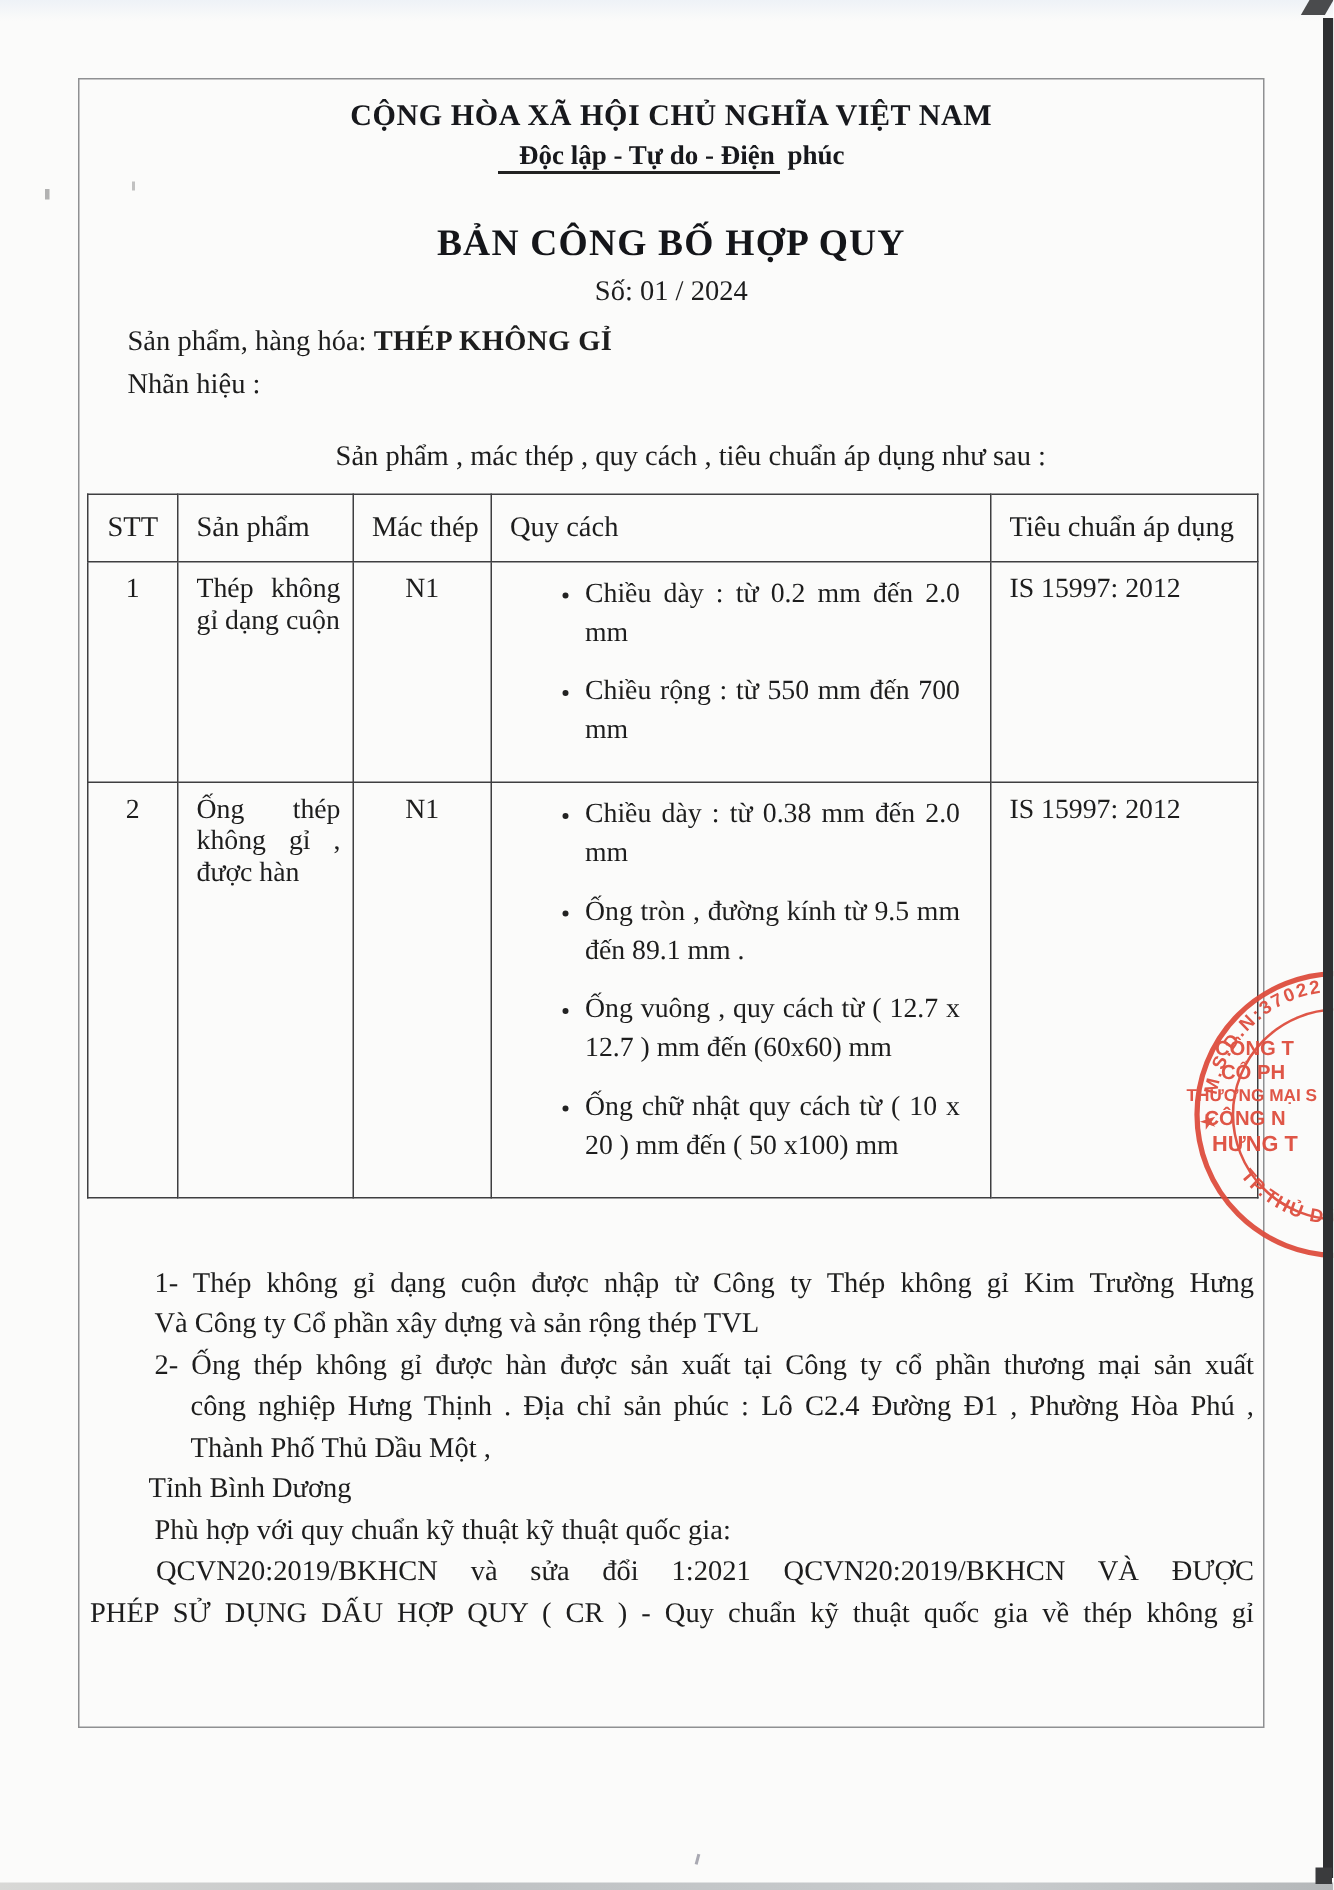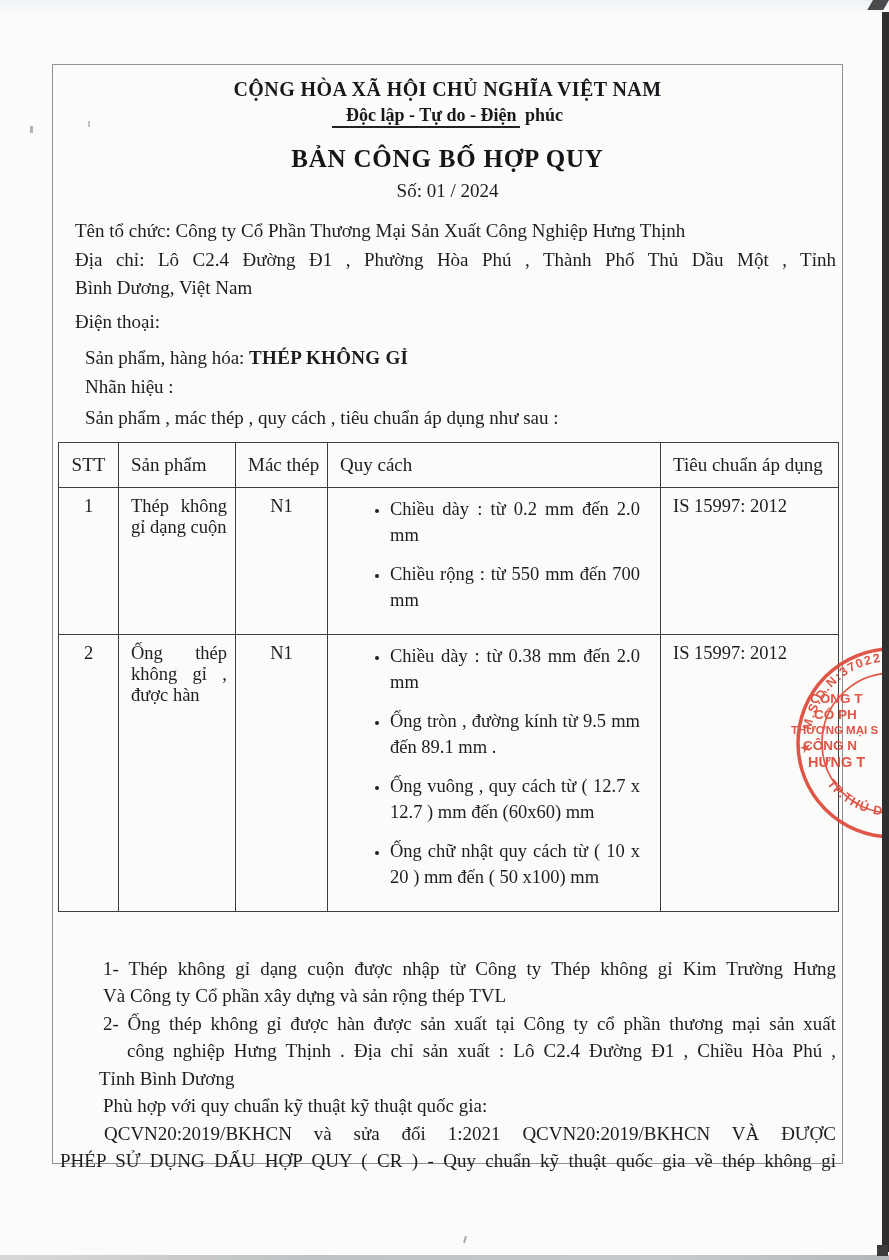--- a/index.html
+++ b/index.html
@@ -4,35 +4,35 @@
 <style>
   html,body { margin:0; padding:0; }
   body { background:#ffffff; }
   .page {
     position:relative; width:889px; height:1260px; overflow:hidden;
     background:linear-gradient(180deg,#eef2f7 0px,#fbfbfa 14px,#fbfbfa 100%);
     font-family:"Liberation Serif","DejaVu Serif",serif;
     color:#1d1d1d;
   }
   .frame {
-    position:absolute; left:52px; top:64px; width:791px; height:1100px;
+    position:absolute; left:52px; top:52px; width:791px; height:1100px;
     border:1.5px solid #8f9092; background:transparent; box-sizing:border-box;
   }
   .center { text-align:center; }
   .nat-name { margin-top:13px; font-size:20px; font-weight:bold; letter-spacing:.4px; color:#17181c; }
   .motto { margin-top:4px; font-size:18px; font-weight:bold; color:#17181c; }
   .motto .ul { border-bottom:2px solid #222; padding:0 4px 1px 14px; }
-  .doc-title { margin-top:19px; font-size:25px; font-weight:bold; letter-spacing:.8px; color:#141519; }
+  .doc-title { margin-top:35px; font-size:25px; font-weight:bold; letter-spacing:.8px; color:#141519; }
   .doc-num { margin-top:7px; font-size:19px; }
   .org { margin-top:15px; padding:0 6px 0 22px; font-size:19px; line-height:28.5px; }
   .jl { text-align:justify; text-align-last:justify; }
   .phone { margin-top:5px; }
   .product { margin-top:8px; padding:0 6px 0 32px; font-size:19px; line-height:28.5px; }
   .product b { font-weight:bold; letter-spacing:.3px; }
-  .intro { margin-top:3px; }
+  .intro { margin-top:20px;text-align:center; }
   table.spec {
     margin:9px 0 0 5px; border-collapse:collapse; width:780px; table-layout:fixed;
     font-size:18.5px; color:#1d1d1d;
   }
   table.spec th, table.spec td { border:1.6px solid #3e3e40; vertical-align:top; box-sizing:border-box; }
   table.spec th { font-weight:normal; height:45px; vertical-align:middle; text-align:left; padding:2px 6px 2px 12px; font-size:19px; }
   table.spec th.c, table.spec td.c { text-align:center; padding-left:4px; padding-right:4px; }
   table.spec td { padding:8px 8px 8px 12px; }
   td.justify { text-align:justify; }
   tr.r1 { height:93px; } tr.r2 { height:234px; }
@@ -62,26 +62,20 @@
 <div class="page">
 
   <div class="frame">
 
     <div class="nat-name center">CỘNG HÒA XÃ HỘI CHỦ NGHĨA VIỆT NAM</div>
     <div class="motto center"><span class="ul">Độc lập - Tự do - Điện</span><span> phúc</span></div>
 
     <div class="doc-title center">BẢN CÔNG BỐ HỢP QUY</div>
     <div class="doc-num center">Số: 01 / 2024</div>
 
-    <div class="org">
-      <div>Tên tổ chức: Công ty Cổ Phần Thương Mại Sản Xuất Công Nghiệp Hưng Thịnh</div>
-      <div class="jl">Địa chỉ: Lô C2.4 Đường Đ1 , Phường Hòa Phú , Thành Phố Thủ Dầu Một , Tỉnh</div>
-      <div>Bình Dương, Việt Nam</div>
-      <div class="phone">Điện thoại:</div>
-    </div>
 
     <div class="product">
       <div><span>Sản phẩm, hàng hóa: </span><b>THÉP KHÔNG GỈ</b></div>
       <div>Nhãn hiệu :</div>
       <div class="intro">Sản phẩm , mác thép , quy cách , tiêu chuẩn áp dụng như sau :</div>
     </div>
 
     <table class="spec">
       <colgroup>
         <col style="width:60px">
@@ -127,21 +121,24 @@
           <td>IS 15997: 2012</td>
         </tr>
       </tbody>
     </table>
 
     <div class="notes">
       <div class="n-ind jl">1- Thép không gỉ dạng cuộn được nhập từ Công ty Thép không gỉ Kim Trường Hưng</div>
       <div class="n-ind">Và Công ty Cổ phần xây dựng và sản rộng thép TVL</div>
       <div class="n-hang jl">2- Ống thép không gỉ được hàn được sản xuất tại Công ty cổ phần thương mại sản xuất</div>
       <div class="n-hang">
-          <div class="cont jl">công nghiệp Hưng Thịnh . Địa chỉ sản xuất : Lô C2.4 Đường Đ1 , Chiều Hòa Phú ,</div>
+          <div class="cont jl">công nghiệp Hưng Thịnh . Địa chỉ sản phúc : Lô C2.4 Đường Đ1 , Phường Hòa Phú ,</div>
+        </div>
+      <div class="n-hang">
+          <div class="cont">Thành Phố Thủ Dầu Một ,</div>
         </div>
       <div class="province">Tỉnh Bình Dương</div>
       <div class="n-ind">Phù hợp với quy chuẩn kỹ thuật kỹ thuật quốc gia:</div>
       <div class="qcvn1 jl">QCVN20:2019/BKHCN và sửa đổi 1:2021 QCVN20:2019/BKHCN VÀ ĐƯỢC</div>
       <div class="jl">PHÉP SỬ DỤNG DẤU HỢP QUY ( CR ) -  Quy chuẩn kỹ thuật quốc gia về thép không gỉ</div>
     </div>
 
   </div>
 
   <svg class="stamp" width="119" height="207" viewBox="0 0 119 207">

